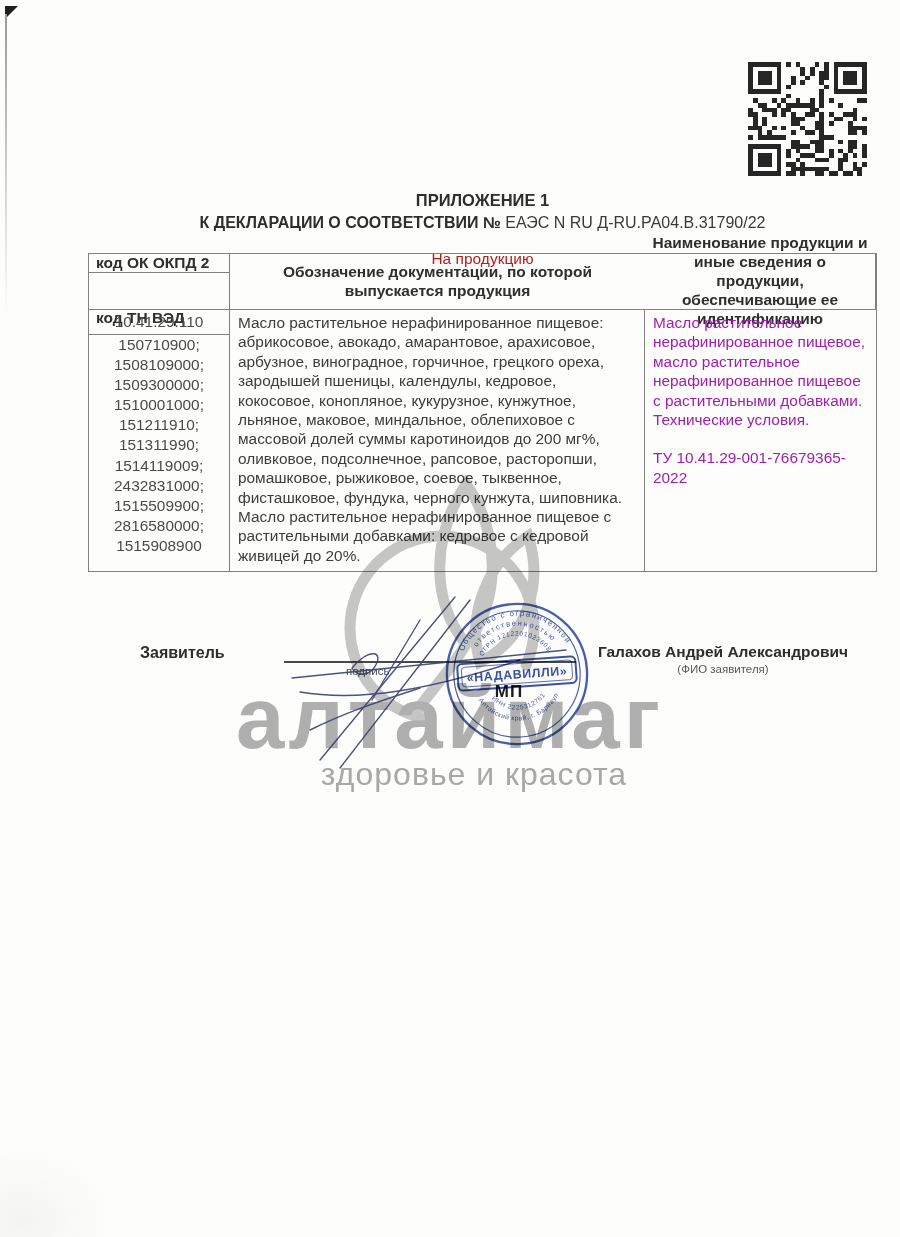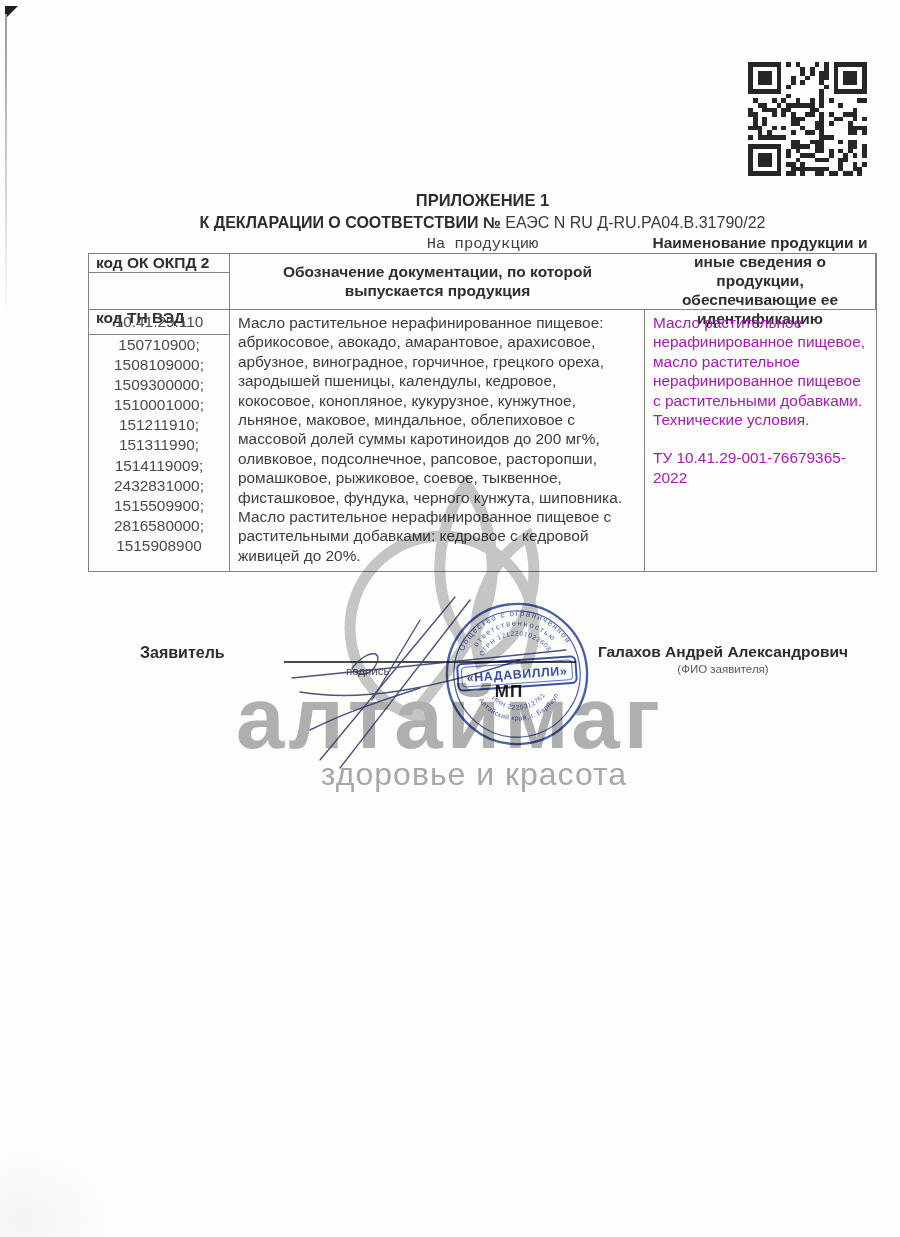--- a/index.html
+++ b/index.html
@@ -16,21 +16,21 @@
   .bottom-smudge{position:absolute;left:0;top:1150px;width:110px;height:87px;
     background:radial-gradient(ellipse at 20% 80%, rgba(190,190,190,.14), rgba(255,255,255,0) 70%);}
   
   .qr{position:absolute;left:748px;top:62px;width:119px;height:114px;}
   .qr svg{width:100%;height:100%;shape-rendering:crispEdges;}
   
   .title-block{position:absolute;left:88px;top:190px;width:789px;text-align:center;line-height:21px;}
   .t1{font-size:16.5px;font-weight:bold;color:#2e2e2e;}
   .t2{font-size:16px;color:#3a3a3a;margin-top:1px;}
   .t2 .bold{font-weight:bold;color:#2e2e2e;}
-  .t3{font-size:15.5px;margin-top:1px;color:#404040;font-family:Liberation Mono, monospace;}
+  .t3{font-size:15.5px;margin-top:15px;color:#b91c1c;}
   
   .doc-table{position:absolute;left:88px;top:253px;width:789px;
     display:grid;grid-template-columns:141px 415px 1fr;
     border:1px solid #818181;box-sizing:border-box;font-size:15.4px;}
   .cell{border-right:1px solid #818181;border-bottom:1px solid #818181;box-sizing:border-box;}
   .cell.last{border-right:none;}
   .hrow{height:56px;}
   .h1{display:flex;flex-direction:column;font-weight:bold;color:#2f2f2f;gap:36px;}
   .h1 .half{flex:1;display:flex;align-items:center;padding-left:7px;font-size:15.5px;}
   .h1 .half.top{border-bottom:1px solid #818181;}

